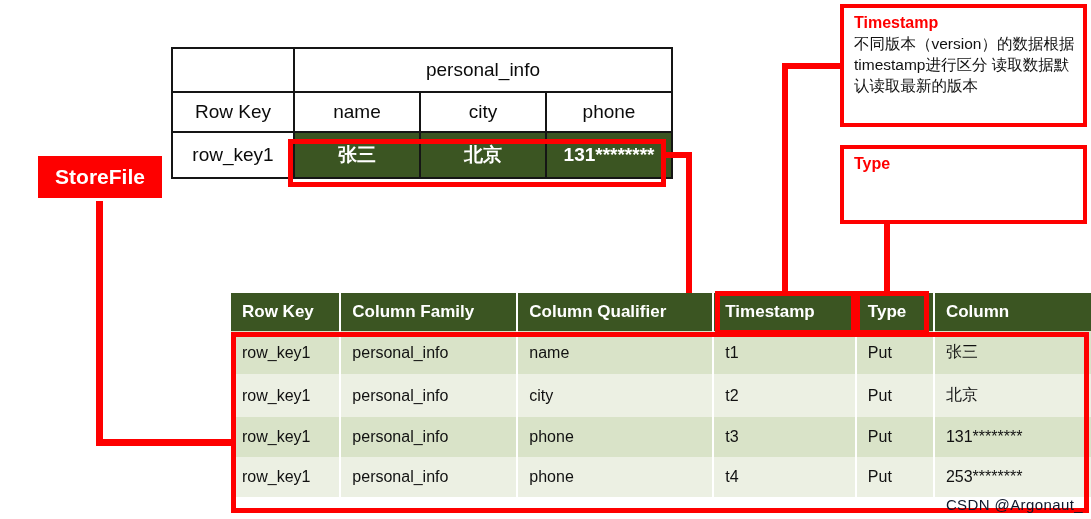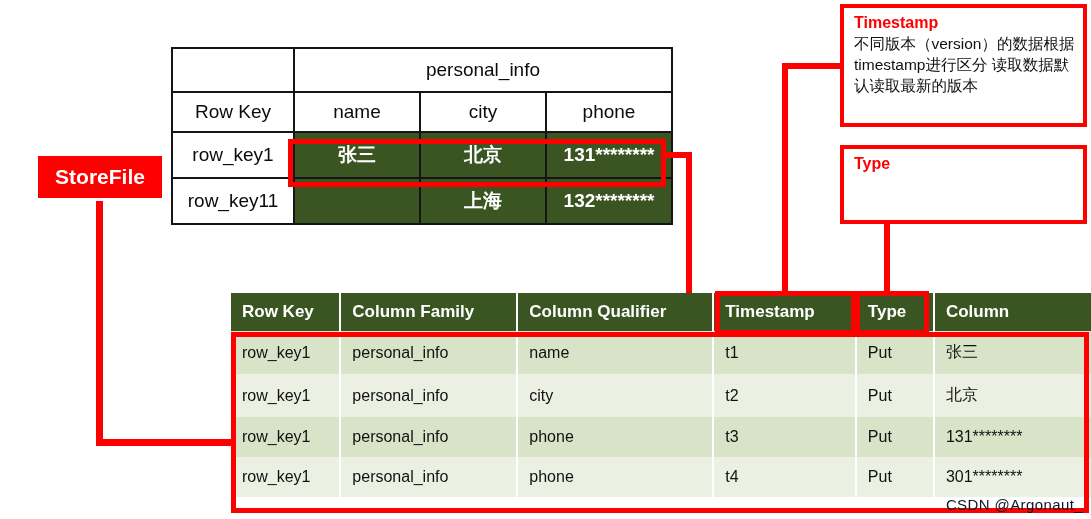--- a/index.html
+++ b/index.html
@@ -183,26 +183,20 @@
         <td class="name">name</td>
         <td class="city">city</td>
         <td class="phone">phone</td>
       </tr>
       <tr>
         <td class="rk">row_key1</td>
         <td class="name data">张三</td>
         <td class="city data">北京</td>
         <td class="phone data">131********</td>
       </tr>
-      <tr>
-        <td class="rk">row_key11</td>
-        <td class="name data blank"></td>
-        <td class="city data">上海</td>
-        <td class="phone data">132********</td>
-      </tr>
     </tbody>
   </table>
 
   <div class="hl" id="hl-upper-row"></div>
 
   <div class="rline" style="left:666px; top:152px; width:26px; height:6px;"></div>
   <div class="rline" style="left:686px; top:152px; width:6px; height:145px;"></div>
 
   <table id="lower-table">
     <thead>
@@ -239,21 +233,21 @@
         <td>t3</td>
         <td>Put</td>
         <td>131********</td>
       </tr>
       <tr class="even">
         <td>row_key1</td>
         <td>personal_info</td>
         <td>phone</td>
         <td>t4</td>
         <td>Put</td>
-        <td>301********</td>
+        <td>253********</td>
       </tr>
     </tbody>
   </table>
 
   <div class="hl" id="hl-lower-body"></div>
   <div class="hl" id="hl-ts-head"></div>
   <div class="hl" id="hl-tp-head"></div>
 
   <div class="note" id="note-timestamp">
     <span class="note-title">Timestamp</span>

